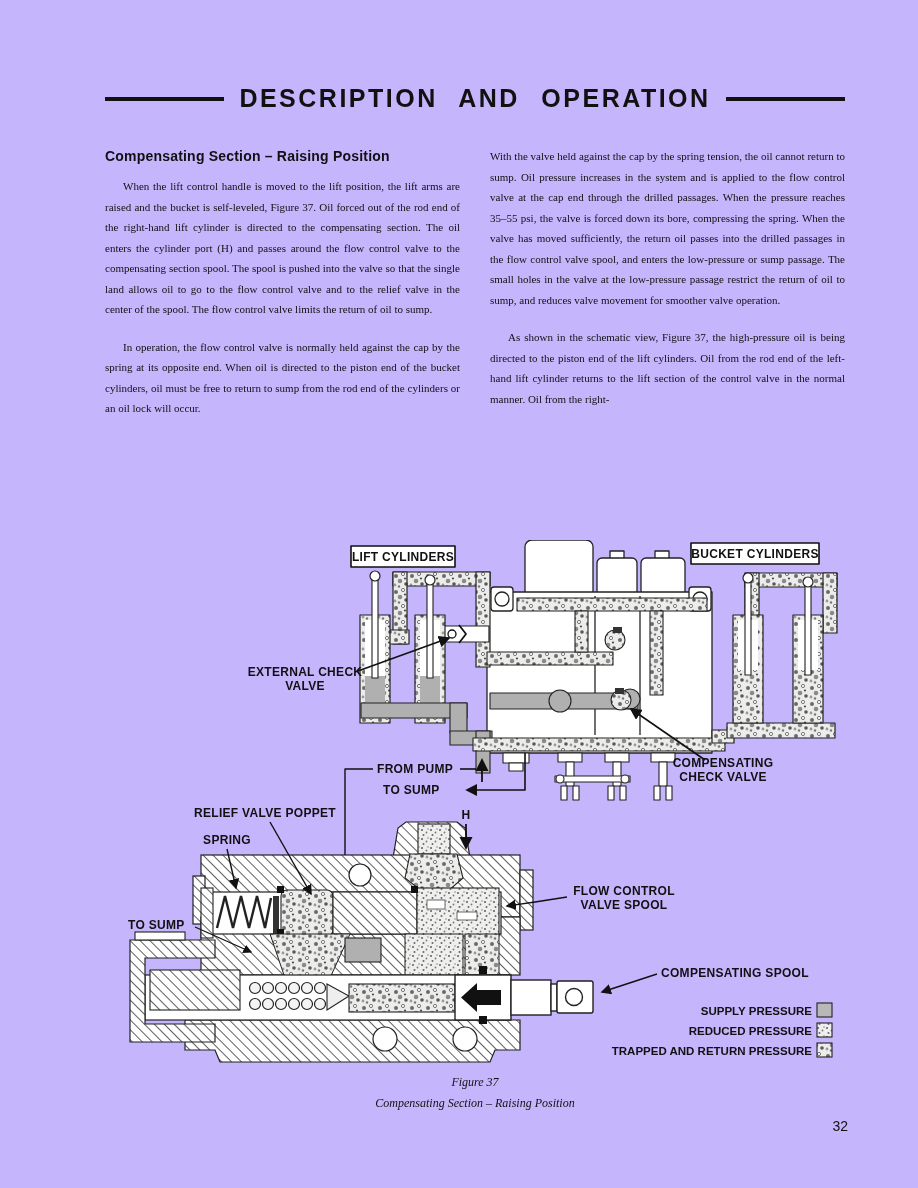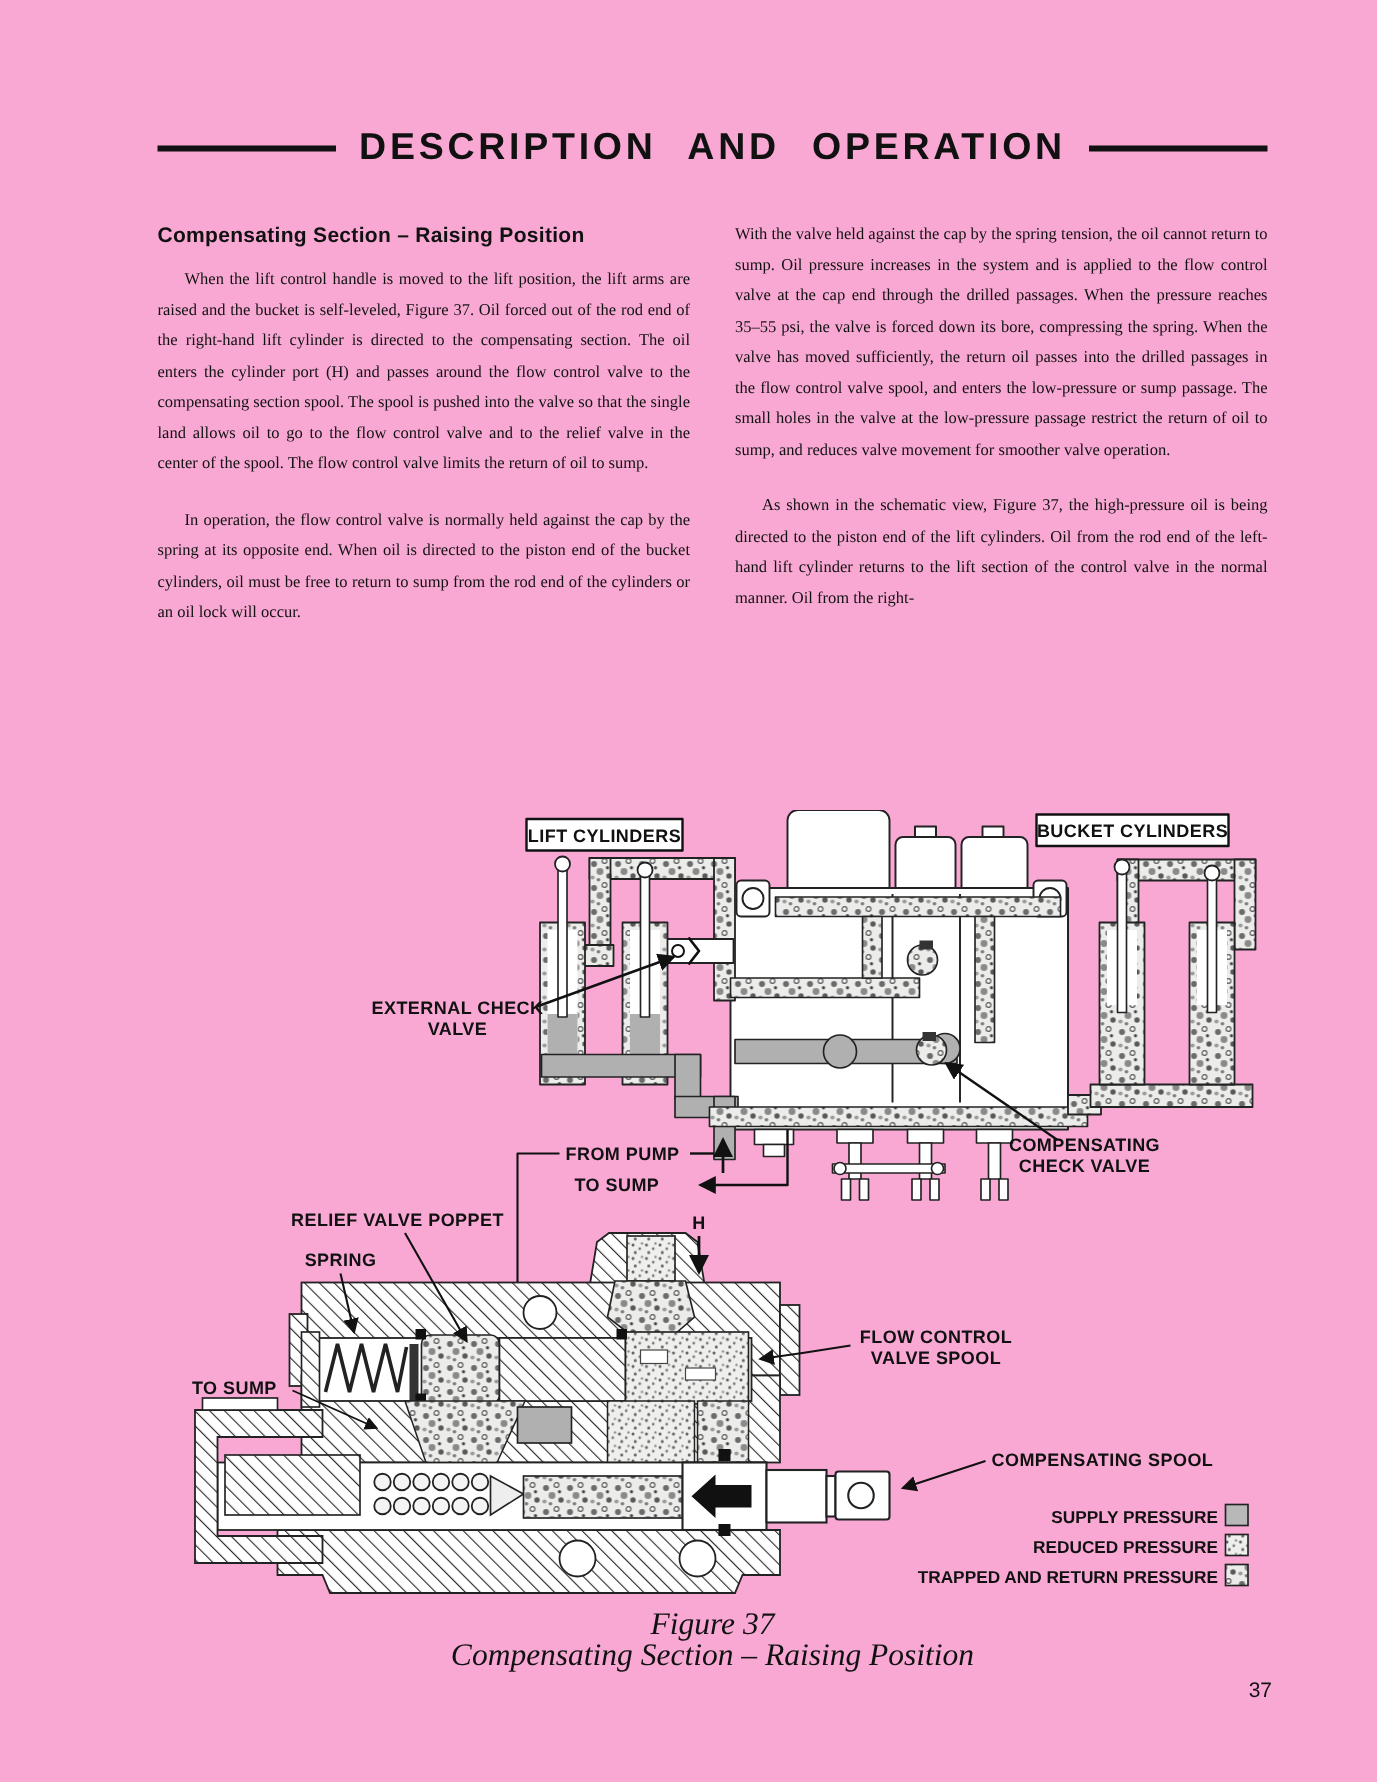--- a/index.html
+++ b/index.html
@@ -1,37 +1,37 @@
 <!DOCTYPE html>
 <html><head>
 <meta charset="utf-8">
 <style>
   html,body{margin:0;padding:0;background:#e8e8e6;}
-  .page{position:relative;width:918px;height:1188px;background:#f9a8d4;margin:0 auto;
+  .page{position:relative;width:918px;height:1188px;background:#c4b5fd;margin:0 auto;
         font-family:"Liberation Serif",serif;color:#111;overflow:hidden;}
   
   .title-row{position:absolute;left:105px;top:84px;width:740px;display:flex;align-items:center;gap:15px;}
   .title-row .rule{flex:1;height:4px;background:#111;}
   .title-row h1{margin:0;font-family:"Liberation Sans",sans-serif;font-weight:800;
                 font-size:25px;letter-spacing:2.5px;word-spacing:12px;white-space:nowrap;}
   
   .columns{position:absolute;left:105px;top:146px;width:740px;display:grid;
            grid-template-columns:355px 355px;column-gap:30px;}
   .col h2{margin:2px 0 12px 0;font-family:"Liberation Sans",sans-serif;font-size:14px;
           font-weight:700;letter-spacing:.2px;}
   .col p{margin:0 0 17px 0;font-size:11px;line-height:20.5px;text-align:justify;}
   .col p.indent{text-indent:18px;}
   
   figure{margin:0;}
   .diagram{position:absolute;left:105px;top:540px;}
   .dlabel{font-family:"Liberation Sans",sans-serif;font-weight:700;font-size:12px;
           letter-spacing:.3px;fill:#111;}
   .dlabel-s{font-family:"Liberation Sans",sans-serif;font-weight:700;font-size:11.5px;fill:#111;}
   figcaption{position:absolute;left:105px;top:1072px;width:740px;text-align:center;
-             font-style:italic;font-size:21px;line-height:21px;}
+             font-style:italic;font-size:12px;line-height:21px;}
   .pagenum{position:absolute;right:70px;top:1118px;font-family:"Liberation Sans",sans-serif;
            font-size:14px;color:#111;}
 </style>
 </head>
 <body>
 
 <div class="page">
 
   <header class="title-row">
     <span class="rule"></span>
@@ -312,14 +312,14 @@
         </g>
       </g>
     </svg>
 
     <figcaption>
       <div>Figure 37</div>
       <div>Compensating Section – Raising Position</div>
     </figcaption>
   </figure>
 
-  <div class="pagenum">37</div>
+  <div class="pagenum">32</div>
 </div>
 
 </body></html>

